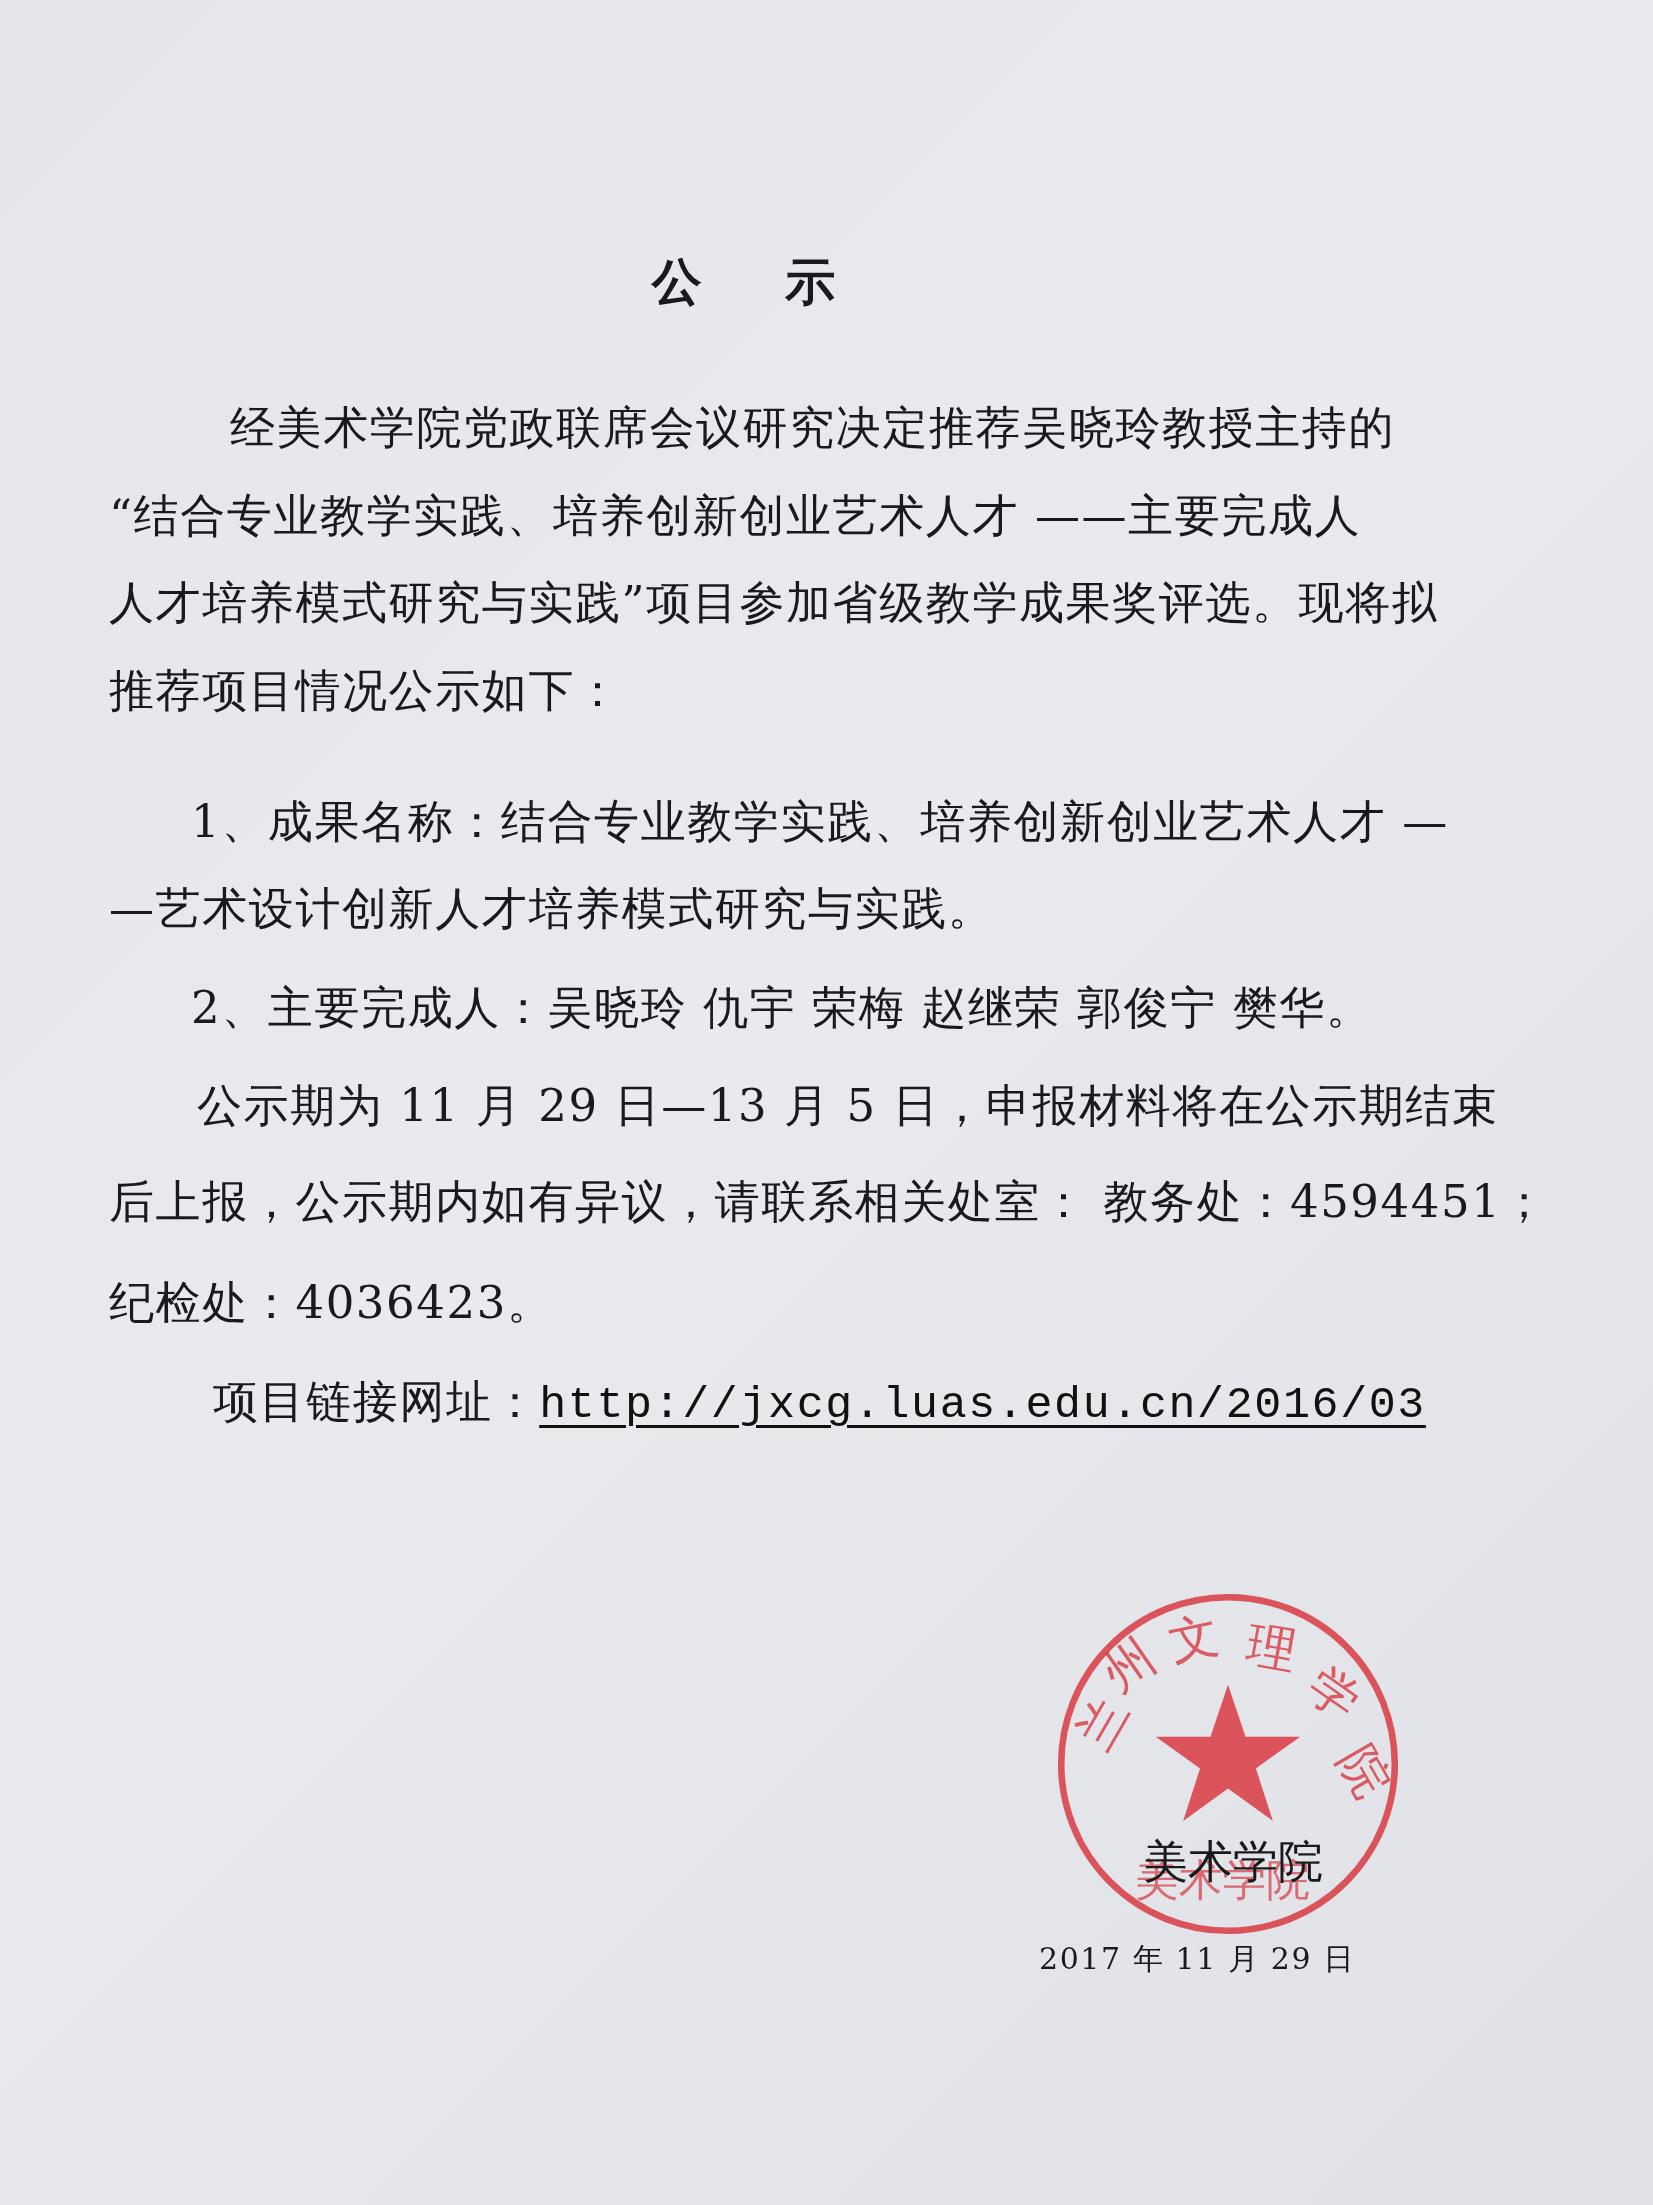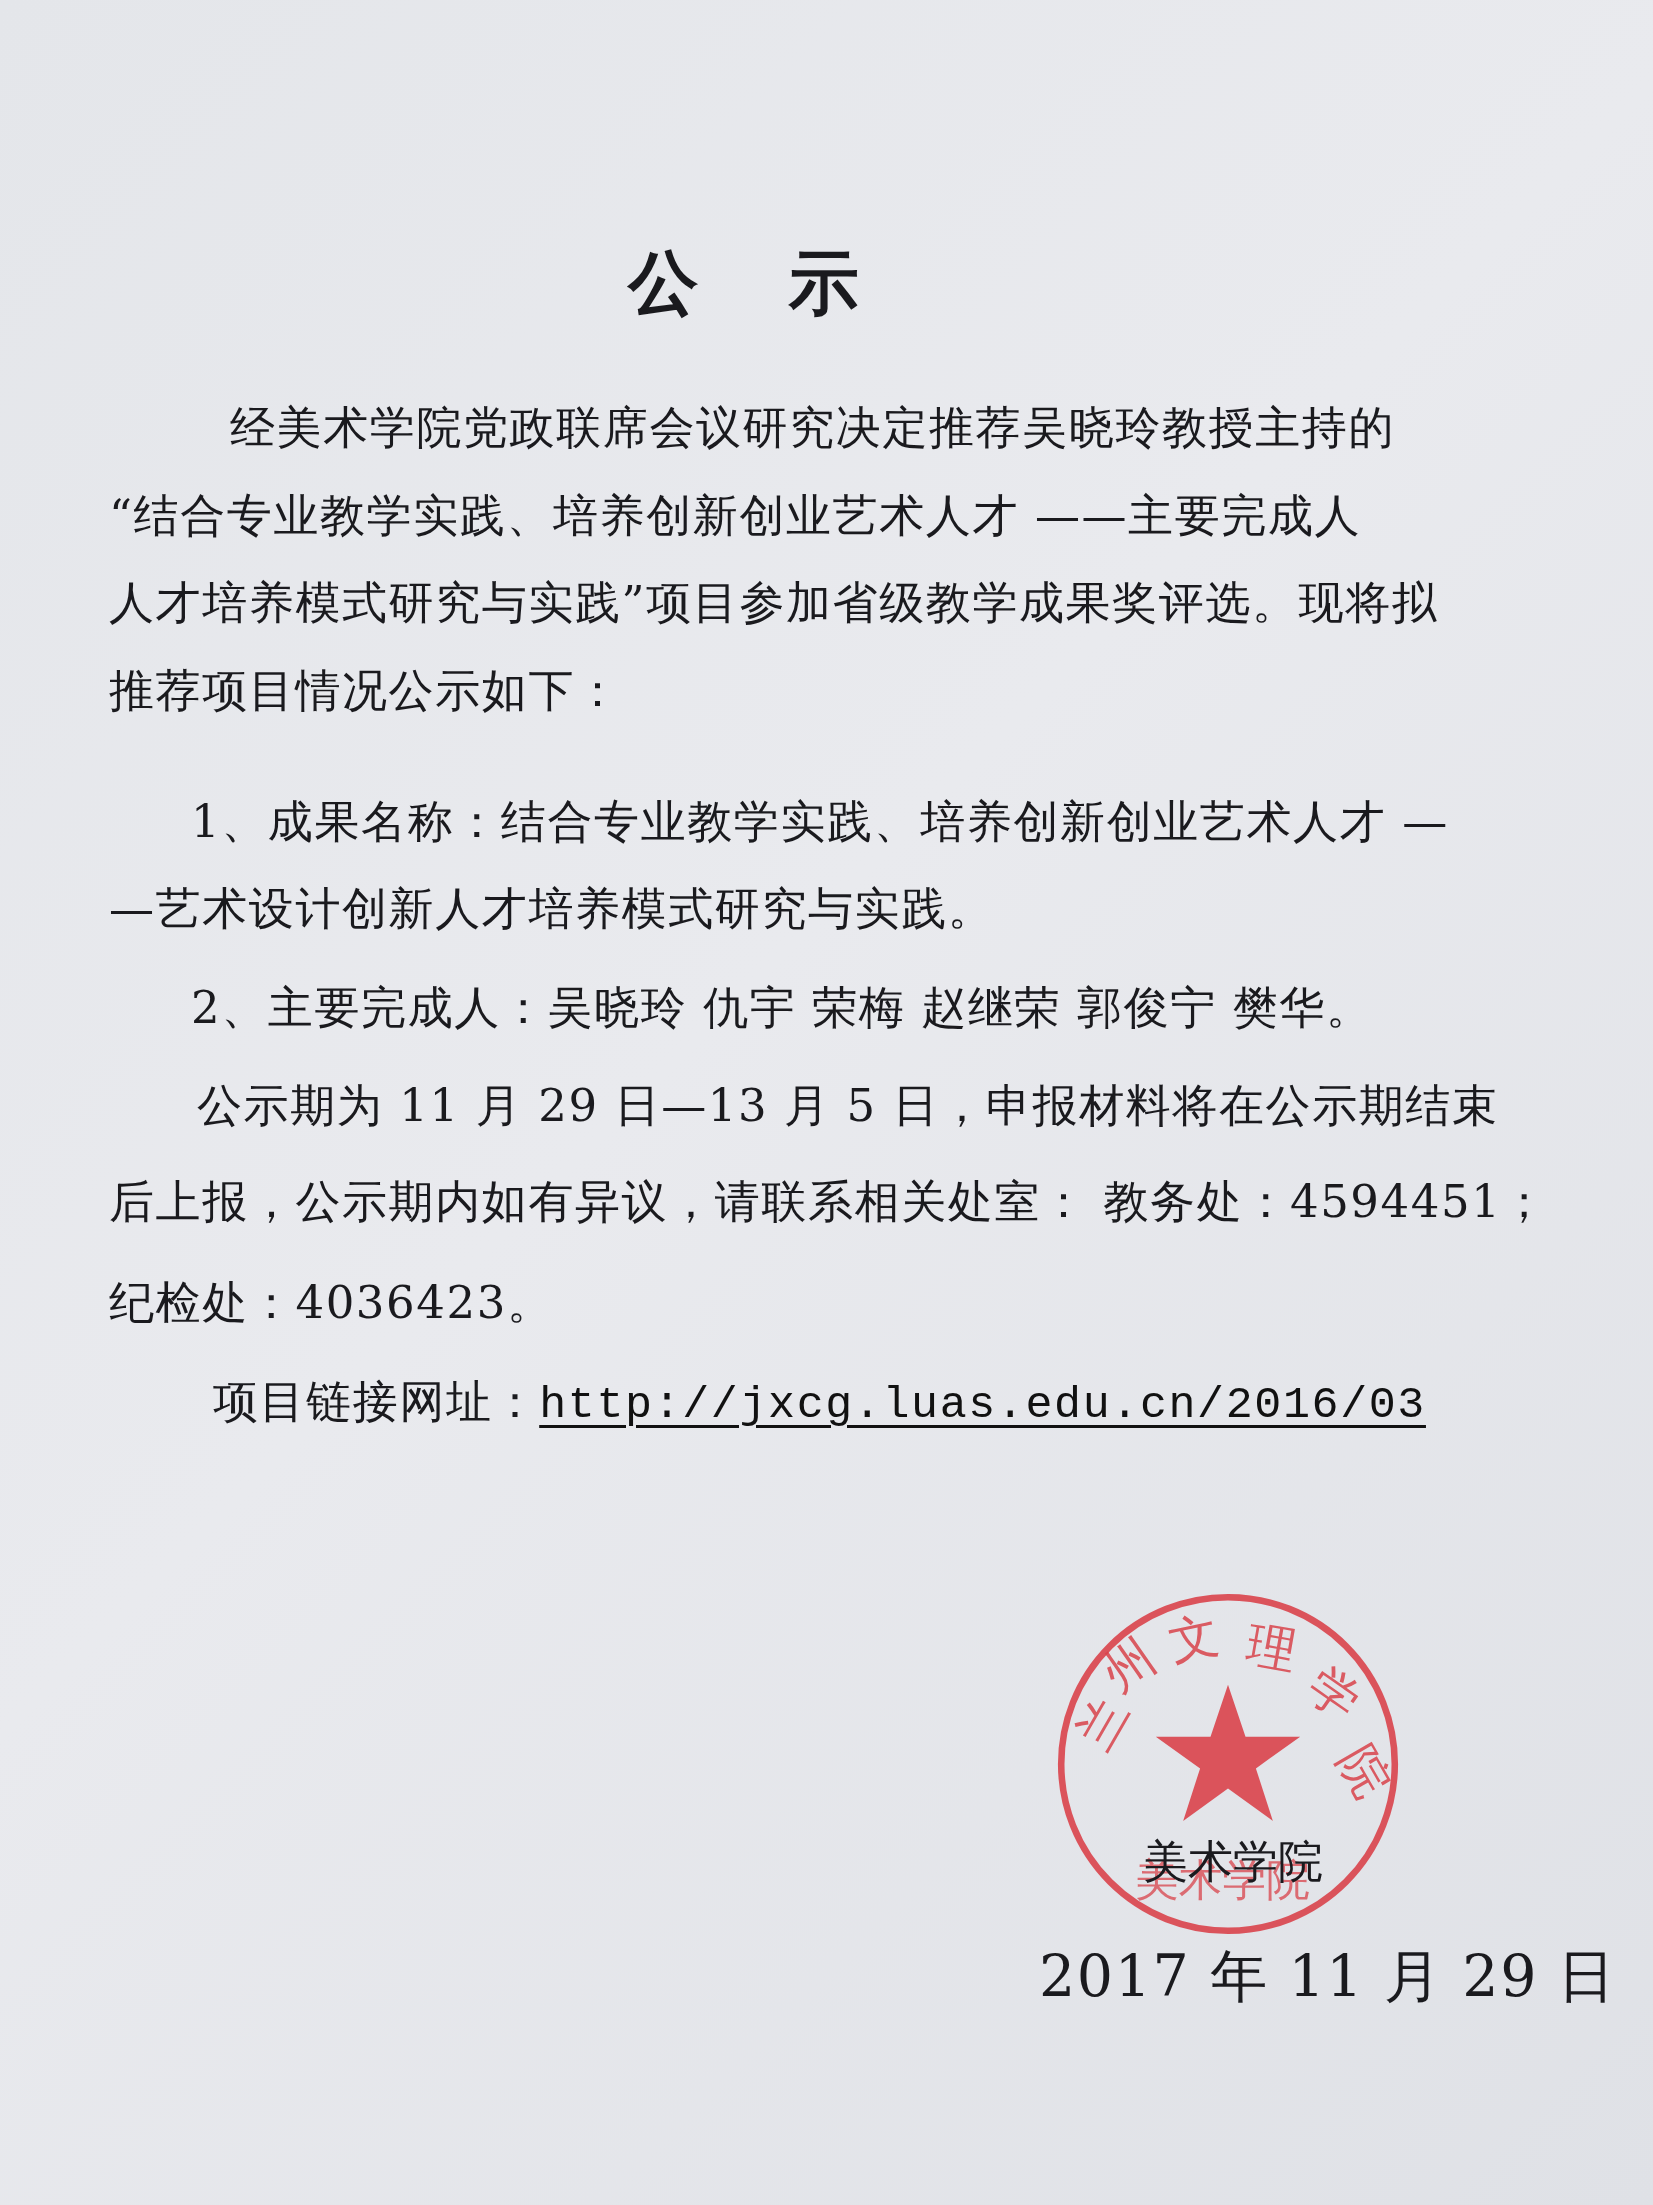--- a/index.html
+++ b/index.html
@@ -1,23 +1,23 @@
 <!DOCTYPE html>
 <html style="font-size:8.8px"><head>
 <meta charset="utf-8">
 <style>
   html,body{margin:0;padding:0;}
   body{width:1654px;height:2205px;background:linear-gradient(135deg,#e4e6ea 0%,#e9eaee 45%,#dfe1e6 100%);position:relative;overflow:hidden;font-family:"DejaVu Serif","Liberation Serif",serif;color:#1a1a1e;}
-  .title{position:absolute;left:0;width:1520px;top:237px;text-align:center;font-size:70px;font-weight:bold;letter-spacing:33px;font-family:"DejaVu Sans",sans-serif;}
+  .title{position:absolute;left:0;width:1520px;top:249px;text-align:center;font-size:50px;font-weight:bold;letter-spacing:33px;font-family:"DejaVu Sans",sans-serif;}
   .line{position:absolute;left:109px;font-size:45px;white-space:nowrap;letter-spacing:1.6px;margin-top:48px;}
   .indent{left:230px;}
   .link{text-decoration:underline;text-decoration-thickness:3.3px;text-underline-offset:7.7px;font-family:"Liberation Mono",monospace;color:#111;text-align:center;}
   .seal{position:absolute;left:1053px;top:1589px;width:350px;height:350px;}
   .sign{position:absolute;left:1143px;top:1832px;font-size:45px;}
-  .date{position:absolute;left:1039px;top:1939px;font-size:57px;letter-spacing:1.6px;}
+  .date{position:absolute;left:1039px;top:1939px;font-size:30px;letter-spacing:1.6px;}
 </style>
 </head>
 <body>
 
 <div class="title">公 示</div>
 
 <div>
   <div class="line indent" style="top:350px">经美术学院党政联席会议研究决定推荐吴晓玲教授主持的</div>
   <div class="line" style="top:438px">“结合专业教学实践、培养创新创业艺术人才 ——主要完成人</div>
   <div class="line" style="top:525px">人才培养模式研究与实践”项目参加省级教学成果奖评选。现将拟</div>

